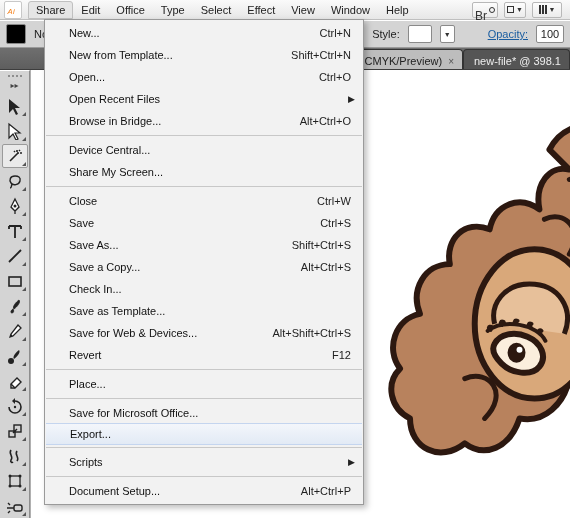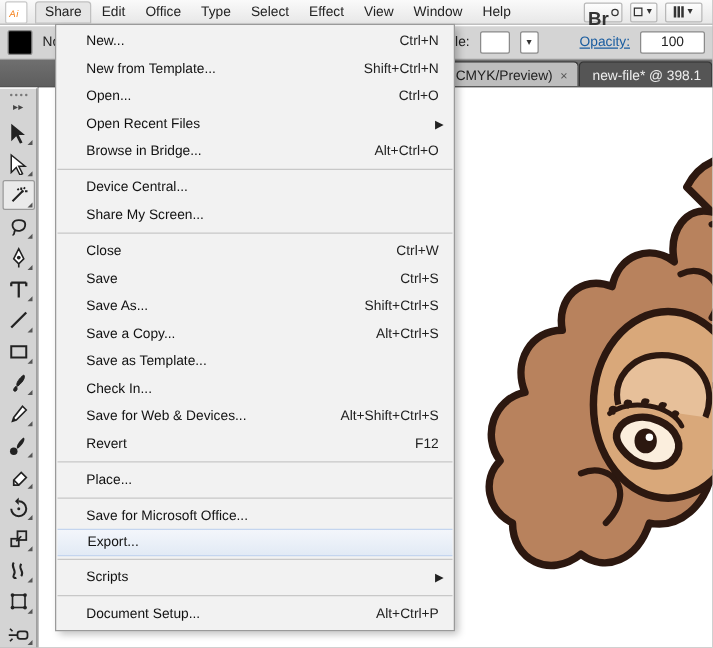--- a/index.html
+++ b/index.html
@@ -21,21 +21,21 @@
   .toolbtn .bars div{width:2px;height:9px;background:#333;}
 
   
   .optbar { height:28px; background:#d4d4d4; border-top:1px solid #fff; border-bottom:1px solid #9a9a9a; display:flex; align-items:center; padding:0 6px; gap:8px; color:#222;}
   .optbar .swatch { width:20px;height:20px;border:1px solid #888;background:#000; border-radius:2px;}
   .optbar .label { color:#222; }
   .optbar .dd { height:18px; border:1px solid #8a8a8a; background:#fff; border-radius:2px; display:flex; align-items:center; padding:0 3px; gap:3px;}
   .optbar .dd .tri{font-size:7px;color:#333;}
   .optbar .dd.long{min-width:48px;}
   .optbar .link { color:#1a5da0; text-decoration:underline; cursor:pointer;margin-left:25px;}
-  .optbar .num { width:52px; height:18px; border:1px solid #8a8a8a; background:#fff; text-align:center; line-height:17px; border-radius:2px;}
+  .optbar .num { width:28px; height:18px; border:1px solid #8a8a8a; background:#fff; text-align:center; line-height:17px; border-radius:2px;}
   .optbar .stylebox { width:24px;height:18px;border:1px solid #8a8a8a;background:#fff;border-radius:2px;}
 
   
   .tabbar { height:22px; background:linear-gradient(#6f6f6f,#5e5e5e); border-bottom:1px solid #3d3d3d; display:flex; align-items:flex-end; padding-left:6px; color:#fff; overflow:hidden;}
   .tab { height:20px; padding:3px 8px 0 10px; margin-right:0px; background:#555; border-radius:4px 4px 0 0; display:flex; align-items:center; gap:6px; font-size:11px; color:#eee; border:1px solid #333; border-bottom:none; position:relative; white-space:nowrap;}
   .tab.active { background:#bdbdbd; color:#222; z-index:2;}
   .tab .close { font-size:10px; color:#888;}
   .tab.active .close{color:#555;}
   .tabbar-inner{display:flex; margin-left:auto;}
 
@@ -80,21 +80,21 @@
       <span class="menubar-item">Office</span>
       <span class="menubar-item">Type</span>
       <span class="menubar-item">Select</span>
       <span class="menubar-item">Effect</span>
       <span class="menubar-item">View</span>
       <span class="menubar-item">Window</span>
       <span class="menubar-item">Help</span>
   <div class="menubar-spacer"></div>
   <div class="menubar-right">
     <div class="toolbtn">
-          <span style="font-size:15px;font-weight:bold;color:#333;margin-top:12px;">Br</span>
+          <span style="font-size:12px;font-weight:normal;color:#333;margin-top:12px;">Br</span>
           <span style="width:6px;height:6px;border:1px solid #333;border-radius:50%;margin-left:1px;"></span>
         </div>
     <div class="toolbtn">
           <span class="sq"></span>
           <span class="tri">▼</span>
         </div>
     <div class="toolbtn" style="min-width:30px;">
           <span class="bars">
             <div></div>
             <div></div>
@@ -320,24 +320,24 @@
       </div>
       <div class="mi">
         <span class="lab">Save As...</span>
         <span class="sc">Shift+Ctrl+S</span>
       </div>
       <div class="mi">
         <span class="lab">Save a Copy...</span>
         <span class="sc">Alt+Ctrl+S</span>
       </div>
       <div class="mi">
+        <span class="lab">Check In...</span>
+      </div>
+      <div class="mi">
         <span class="lab">Save as Template...</span>
-      </div>
-      <div class="mi">
-        <span class="lab">Check In...</span>
       </div>
       <div class="mi">
         <span class="lab">Save for Web &amp; Devices...</span>
         <span class="sc">Alt+Shift+Ctrl+S</span>
       </div>
       <div class="mi">
         <span class="lab">Revert</span>
         <span class="sc">F12</span>
       </div>
       <div class="sep"></div>

